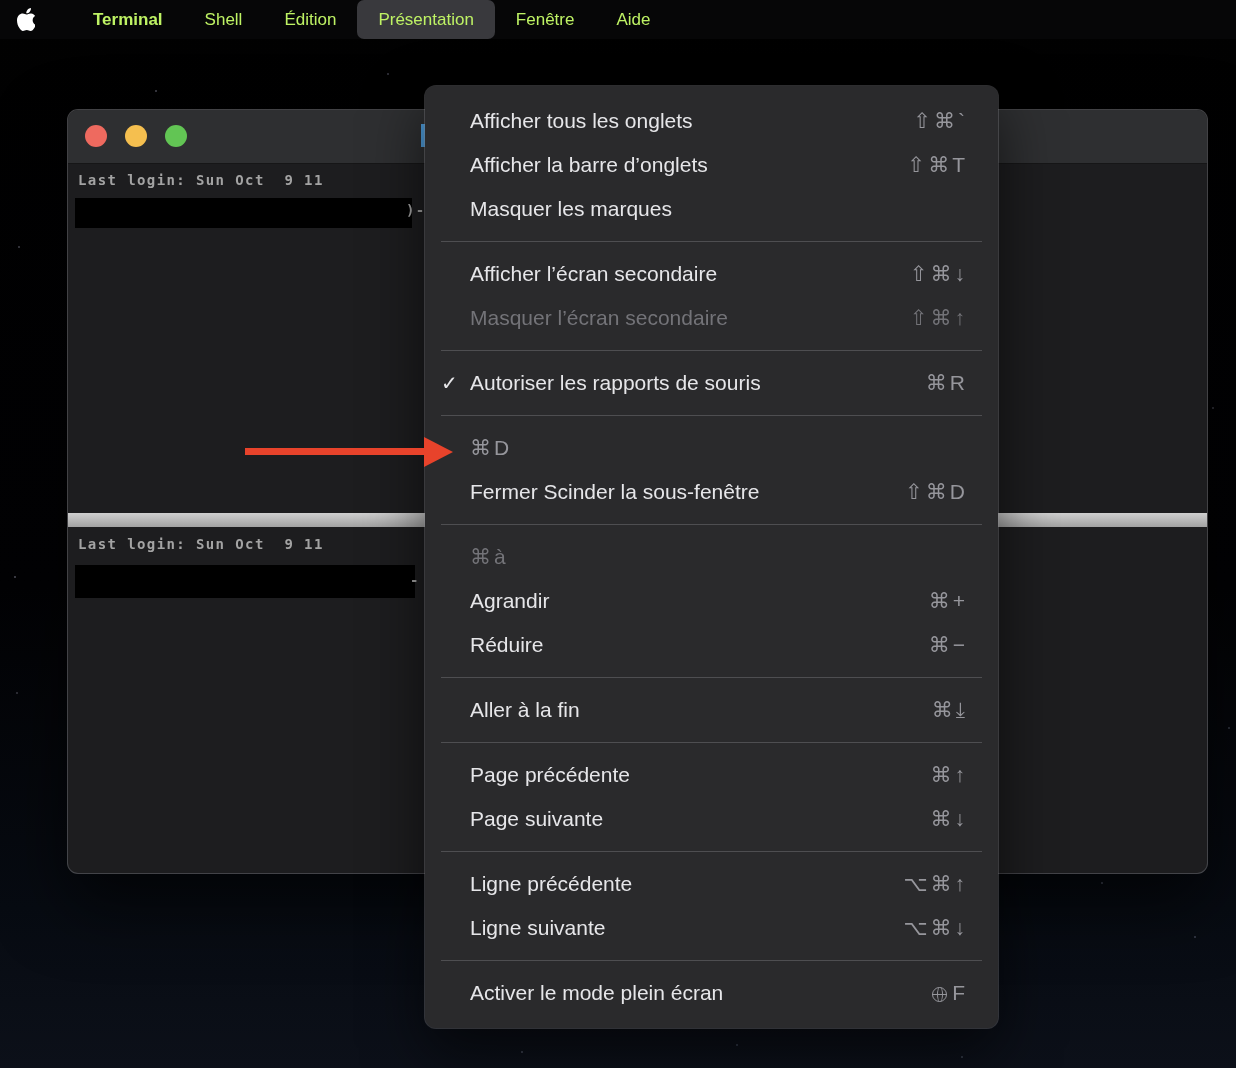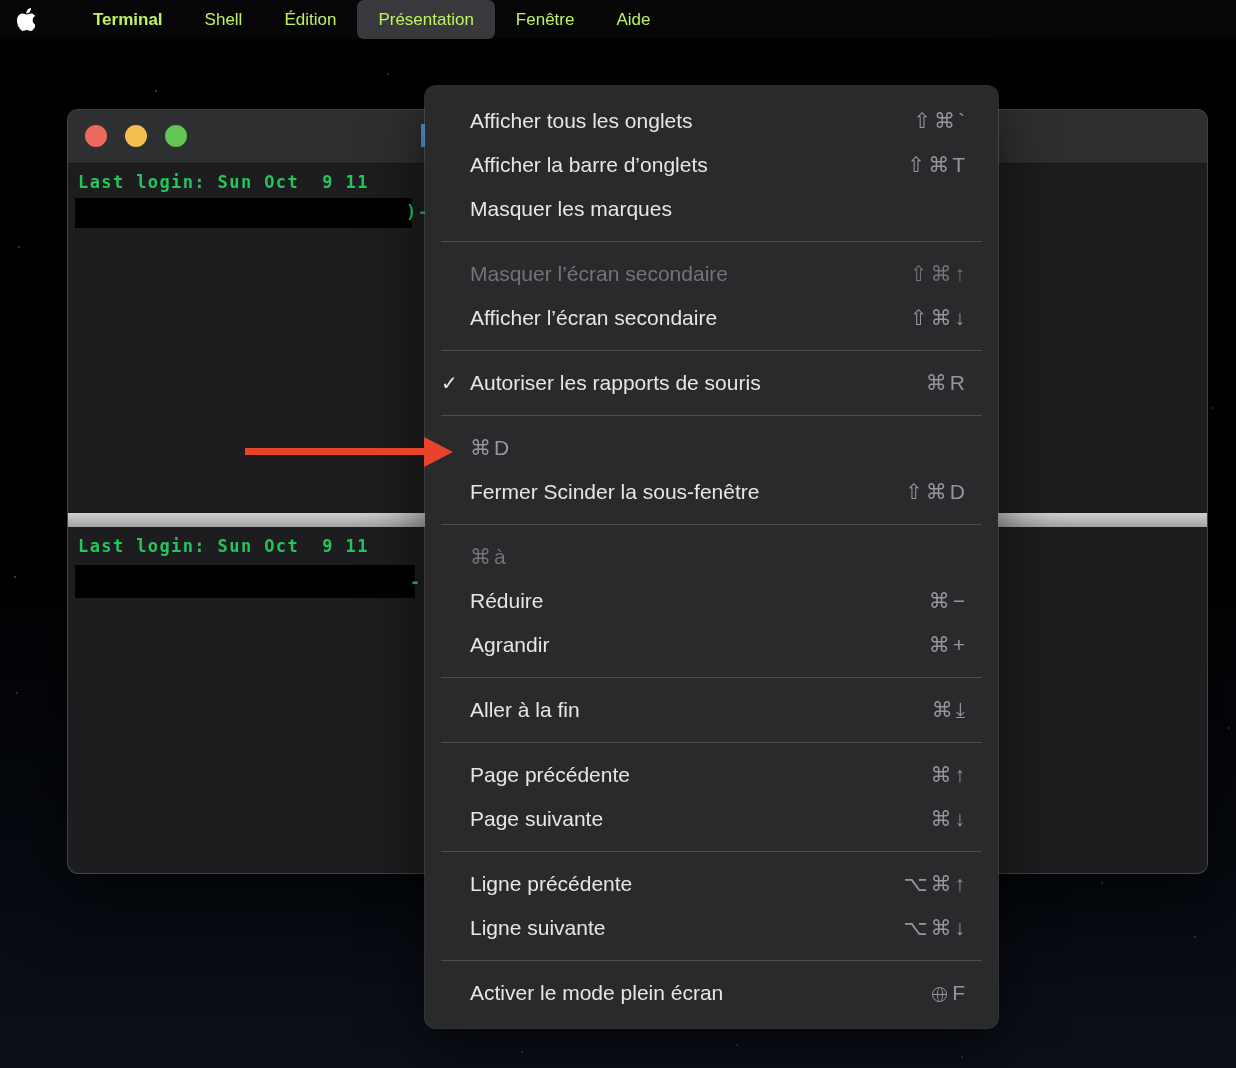--- a/index.html
+++ b/index.html
@@ -21,22 +21,22 @@
   
   .window{position:absolute;left:68px;top:110px;width:1139px;height:763px;border-radius:10px;
     background:#1d1d1f;box-shadow:0 0 0 1px rgba(120,120,125,.55),0 28px 70px rgba(0,0,0,.65);z-index:1;overflow:hidden;}
   .titlebar{position:absolute;left:0;top:0;width:100%;height:53px;background:#2e2f31;border-bottom:1px solid #161617;}
   .lights{position:absolute;left:17px;top:15px;display:flex;gap:18px;}
   .light{width:22px;height:22px;border-radius:50%;}
   .light.red{background:#ee6a5f;}
   .light.yellow{background:#f5bf4f;}
   .light.green{background:#62c554;}
   .title-fragment{position:absolute;left:353px;top:14px;width:5px;height:23px;background:#4e9ddc;}
-  .term{position:absolute;color:#22c55e;font-family:"DejaVu Sans Mono","Liberation Mono",monospace;
-    font-size:17px;font-weight:600;letter-spacing:1.4px;white-space:pre;}
+  .term{position:absolute;color:#a3a3a3;font-family:"DejaVu Sans Mono","Liberation Mono",monospace;
+    font-size:14px;font-weight:600;letter-spacing:1.4px;white-space:pre;}
   .redact{position:absolute;background:#000;}
   .split-divider{position:absolute;left:0;top:403px;width:100%;height:14px;
     background:linear-gradient(180deg,#cfcfcf,#a2a2a2);}
   
   .menu{position:absolute;left:425px;top:42px;width:573px;border-radius:11px;background:#2a2a2c;
     box-shadow:0 0 0 1px rgba(140,140,145,.32),0 22px 60px rgba(0,0,0,.6);
     padding:13px 0;z-index:5;color:#e6e6e9;font-size:21px;margin-top:44px;}
   .mi{position:relative;height:44px;display:flex;align-items:center;padding:0 30px 0 45px;}
   .mi .lbl{flex:1;white-space:nowrap;}
   .mi .sc{color:#96969c;letter-spacing:3px;white-space:nowrap;}
@@ -108,28 +108,28 @@
       <span class="lbl">Afficher la barre d’onglets</span>
       <span class="sc">⇧⌘T</span>
     </div>
     <div class="mi">
       <span class="lbl">Masquer les marques</span>
       <span class="sc"></span>
     </div>
 
     <div class="msep"></div>
 
+    <div class="mi">
+      <span class="lbl">Afficher l’écran secondaire</span>
+      <span class="sc">⇧⌘↓</span>
+    </div>
     <div class="mi disabled">
       <span class="lbl">Masquer l’écran secondaire</span>
       <span class="sc">⇧⌘↑</span>
     </div>
-    <div class="mi">
-      <span class="lbl">Afficher l’écran secondaire</span>
-      <span class="sc">⇧⌘↓</span>
-    </div>
 
     <div class="msep"></div>
 
     <div class="mi">
       <span class="check">✓</span>
       <span class="lbl">Autoriser les rapports de souris</span>
       <span class="sc">⌘R</span>
     </div>
 
     <div class="msep"></div>
@@ -141,26 +141,26 @@
       <span class="lbl">Fermer Scinder la sous-fenêtre</span>
       <span class="sc">⇧⌘D</span>
     </div>
 
     <div class="msep"></div>
 
     <div class="mi disabled">
       <span class="sc">⌘à</span>
     </div>
     <div class="mi">
+      <span class="lbl">Agrandir</span>
+      <span class="sc">⌘+</span>
+    </div>
+    <div class="mi">
       <span class="lbl">Réduire</span>
       <span class="sc">⌘−</span>
-    </div>
-    <div class="mi">
-      <span class="lbl">Agrandir</span>
-      <span class="sc">⌘+</span>
     </div>
 
     <div class="msep"></div>
 
     <div class="mi">
       <span class="lbl">Aller à la fin</span>
       <span class="sc">⌘⤓</span>
     </div>
 
     <div class="msep"></div>

